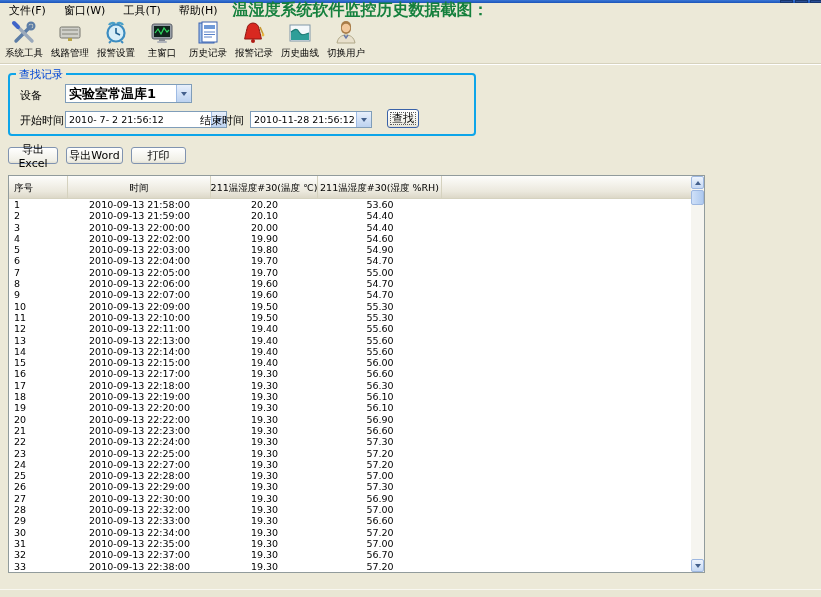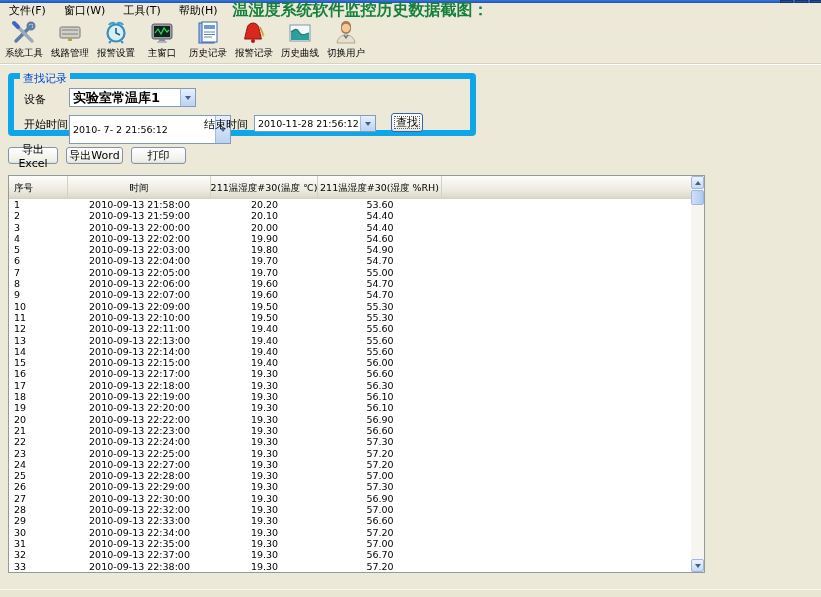--- a/index.html
+++ b/index.html
@@ -20,21 +20,21 @@
   .page-title{margin-left:6px;color:#15803d;font-weight:bold;font-size:16px;letter-spacing:0;white-space:nowrap;}
   
   .toolbar{position:absolute;left:1px;top:17px;height:45px;display:flex;align-items:flex-start;}
   .tool-btn{width:46px;display:flex;flex-direction:column;align-items:center;padding-top:2px;cursor:default;}
   .tool-btn .ticon{width:28px;height:28px;display:flex;align-items:center;justify-content:center;}
   .tool-btn .tlabel{font-size:9.5px;line-height:11px;white-space:nowrap;}
   .toolbar-edge{position:absolute;left:0;top:63px;width:821px;height:2px;
     border-top:1px solid #d6d2bd;border-bottom:1px solid #ffffff;}
   
   .groupbox{position:absolute;left:8px;top:73px;width:468px;height:63px;
-    border:6px solid #0ea5e9;border-radius:4px;}
+    border:2px solid #0ea5e9;border-radius:4px;}
   .group-title{position:absolute;left:6px;top:-7px;background:#ece9d8;color:#0046d5;
     font-size:11px;padding:0 3px;line-height:13px;}
   .fld-label{position:absolute;font-size:11px;line-height:12px;}
   .combo{position:absolute;background:#fff;border:1px solid #7f9db9;display:flex;align-items:stretch;}
   .combo-text{flex:1;display:flex;align-items:center;padding-left:3px;overflow:hidden;white-space:nowrap;}
   .combo-btn{width:15px;display:flex;align-items:center;justify-content:center;
     background:linear-gradient(#e8f0fc,#bcd2f0);border-left:1px solid #9ebbe4;border-radius:0 1px 1px 0;}
   .chev{width:0;height:0;border-left:3px solid transparent;border-right:3px solid transparent;border-top:4px solid #44608c;}
   .xp-btn{position:absolute;background:linear-gradient(#ffffff,#f0efe6 85%,#e2e0d2);
     border:1px solid #8093b0;border-radius:3px;font-size:11px;
@@ -180,21 +180,21 @@
 
   <div class="fld-label" style="left:10px;top:15px;">设备</div>
   <div class="combo" style="left:55px;top:9px;width:127px;height:19px;">
     <div class="combo-text" style="font-size:13px;font-weight:bold;">实验室常温库1</div>
     <div class="combo-btn">
         <span class="chev"></span>
       </div>
   </div>
 
   <div class="fld-label" style="left:10px;top:40px;">开始时间</div>
-  <div class="combo" style="left:55px;top:36px;width:162px;height:29px;">
+  <div class="combo" style="left:55px;top:36px;width:162px;height:17px;">
     <div class="combo-text" style="font-size:9.5px;">2010- 7- 2 21:56:12</div>
     <div class="combo-btn">
         <span class="chev"></span>
       </div>
   </div>
 
   <div class="fld-label" style="left:190px;top:40px;">结束时间</div>
   <div class="combo" style="left:240px;top:36px;width:122px;height:17px;">
     <div class="combo-text" style="font-size:9.5px;">2010-11-28 21:56:12</div>
     <div class="combo-btn">

